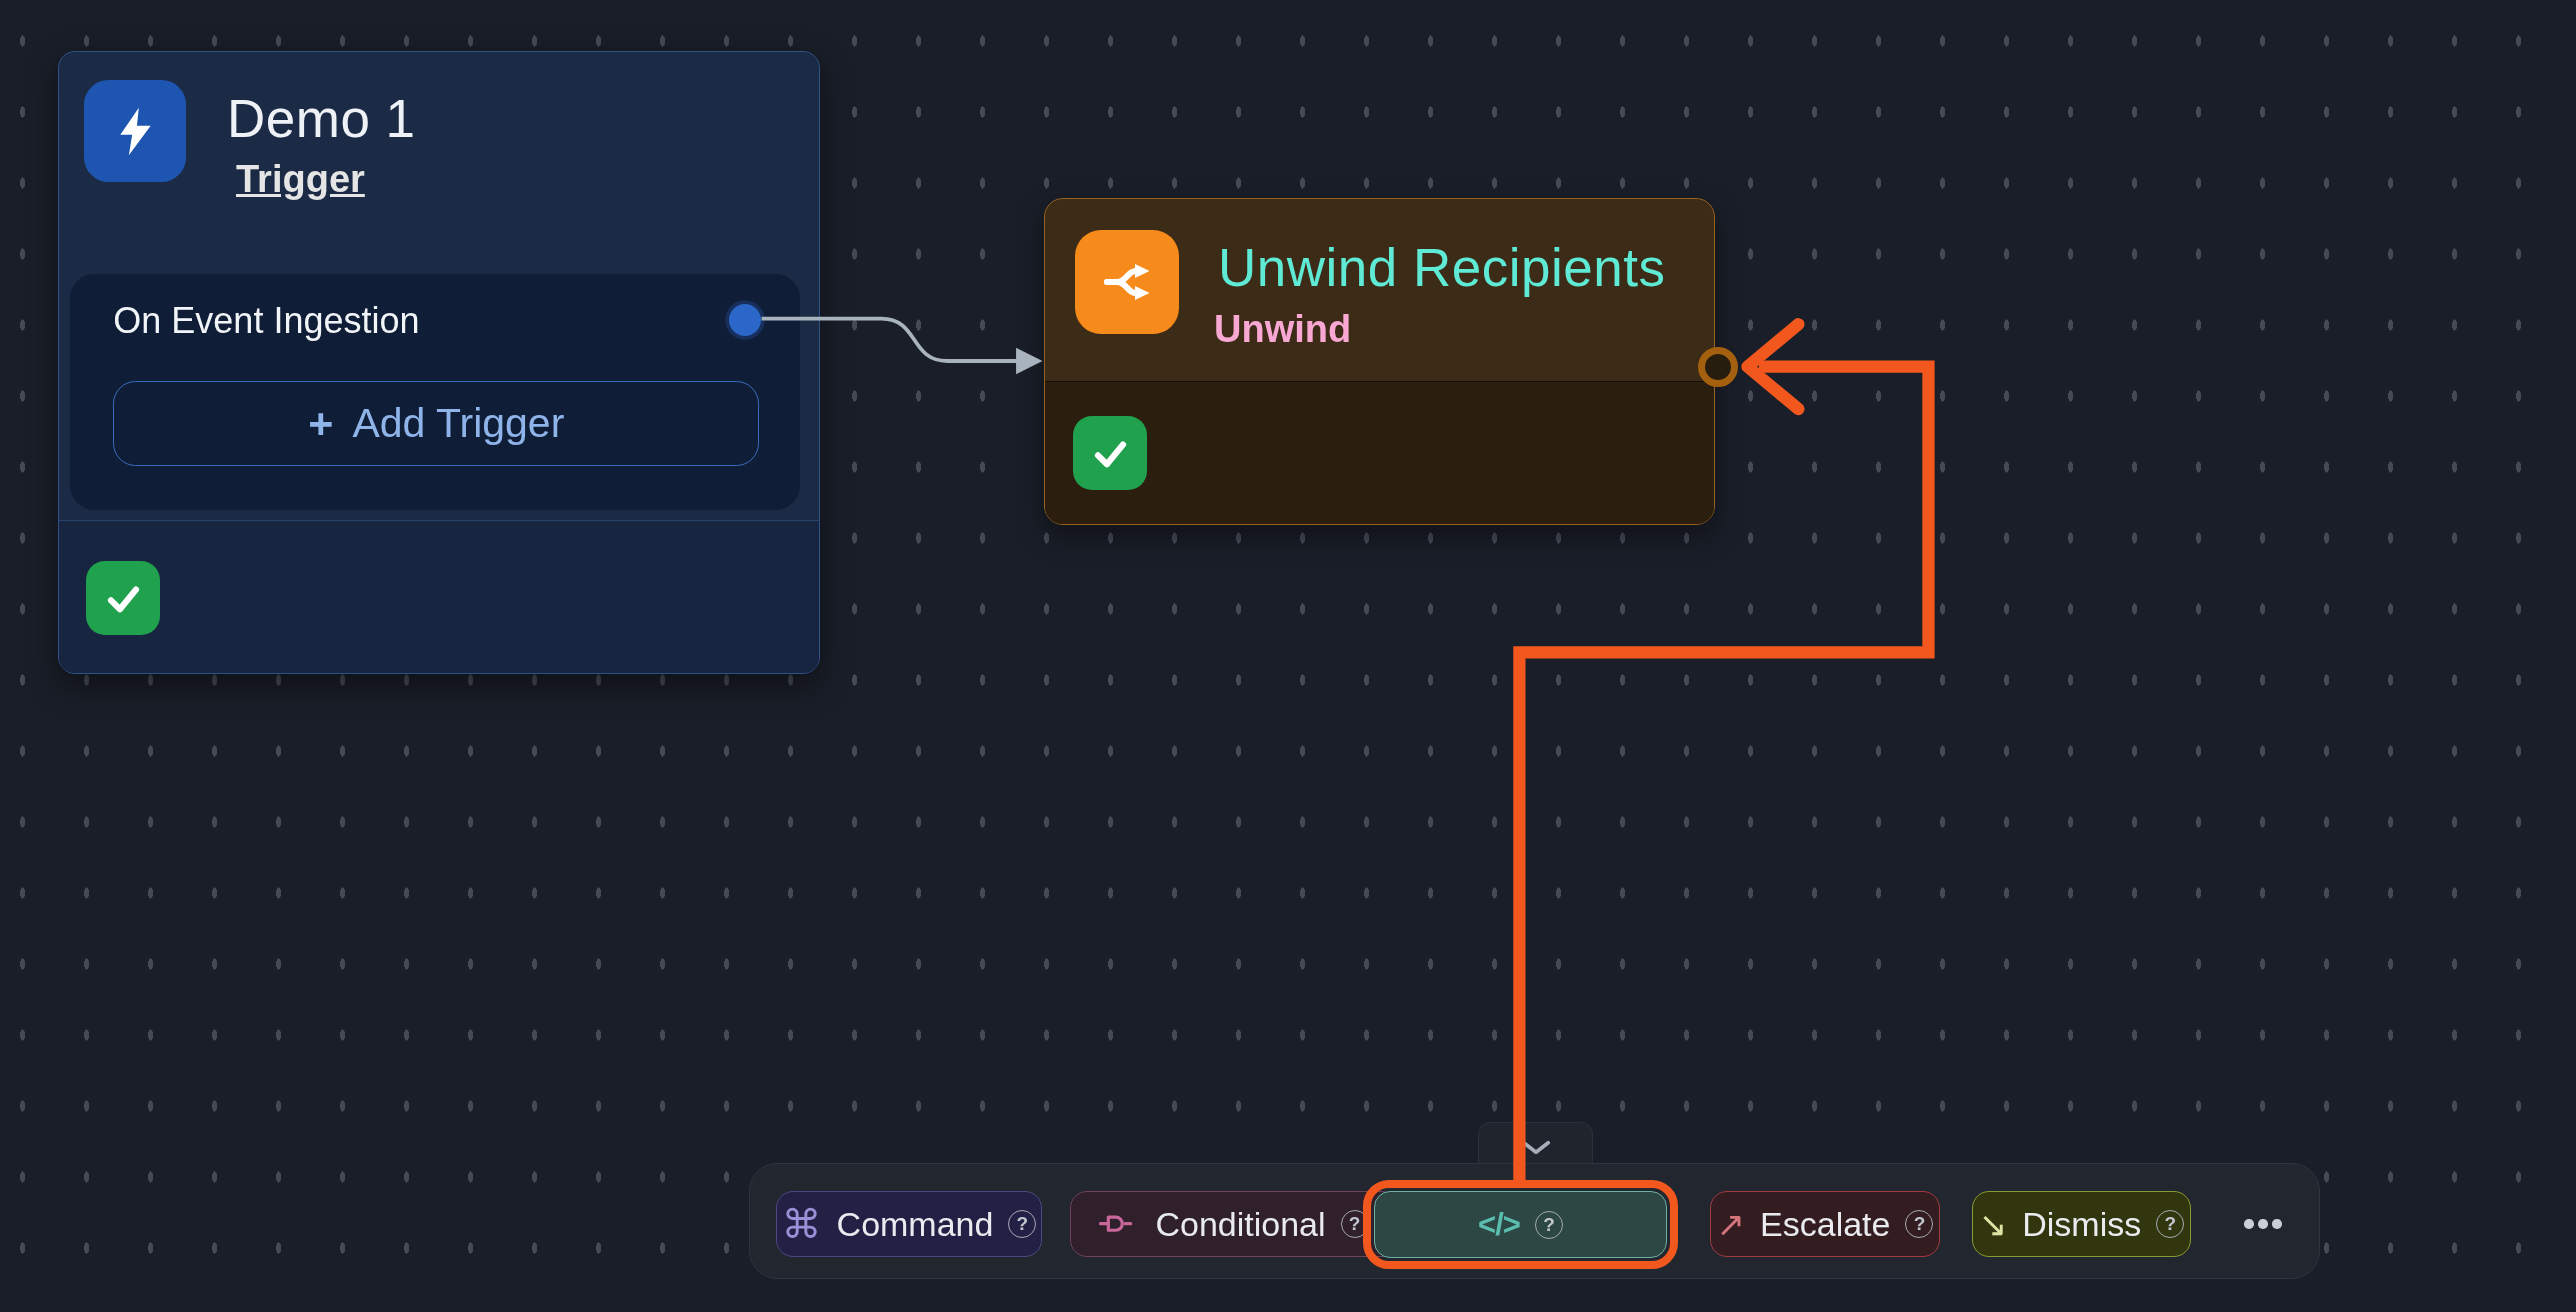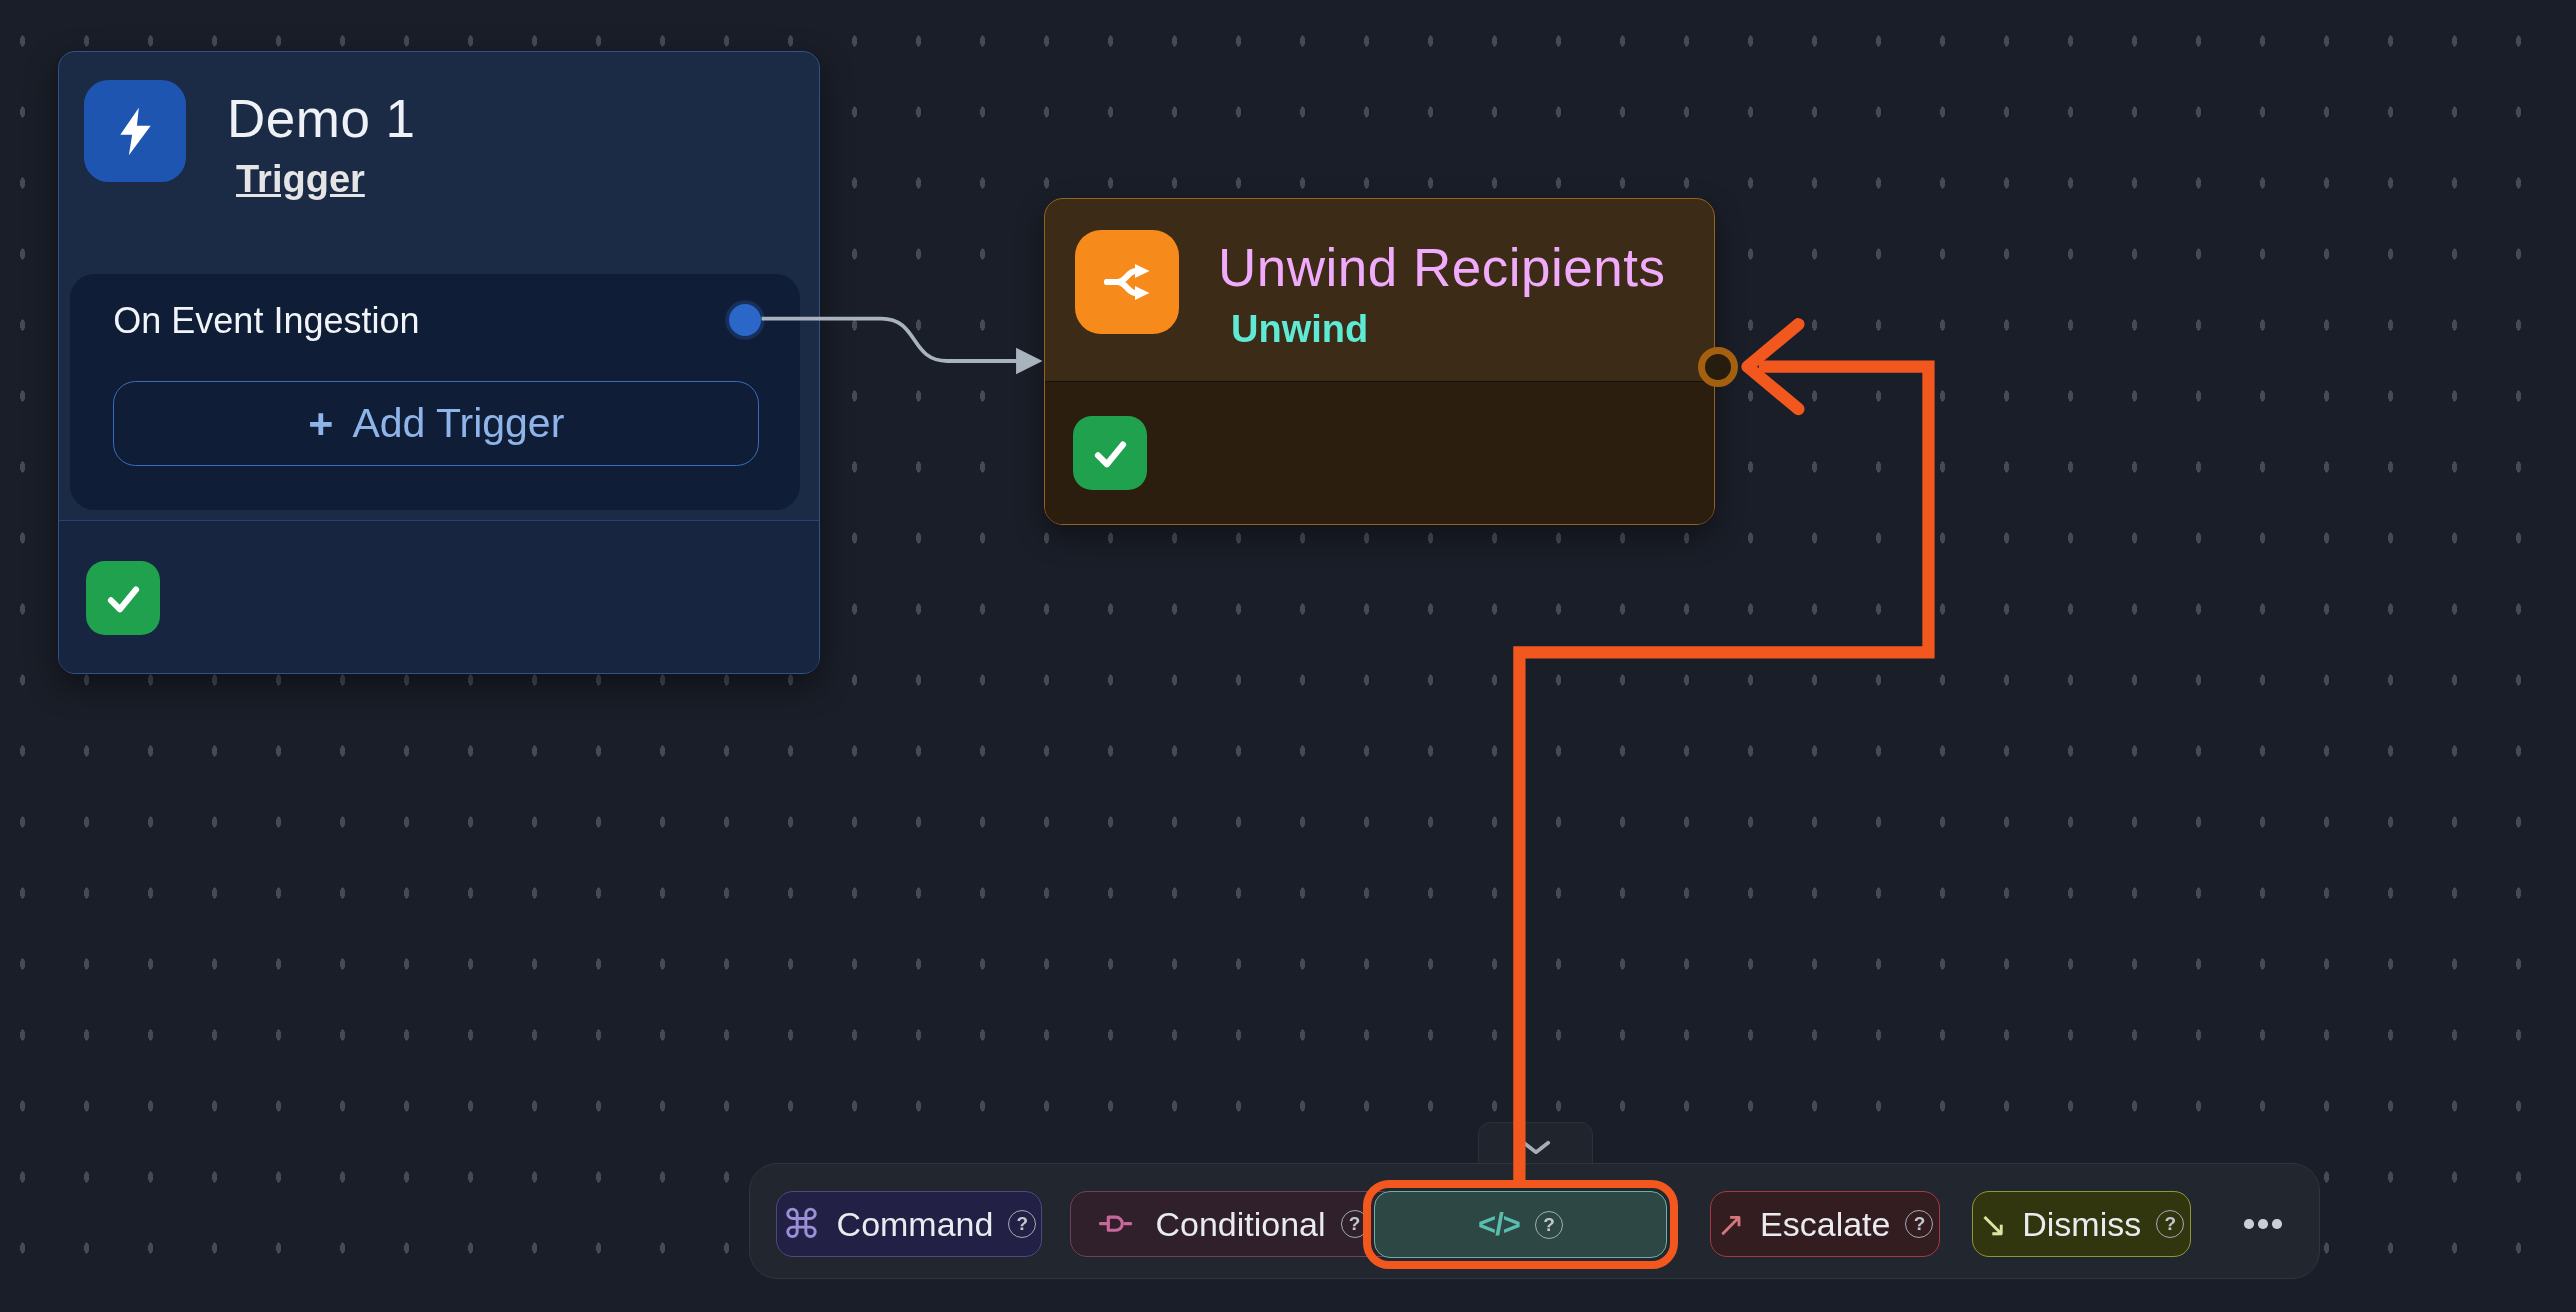--- a/index.html
+++ b/index.html
@@ -42,22 +42,22 @@
   .node-footer { position:absolute; left:0; right:0; bottom:0; border-top:1.9px solid #27436e; }
   .trigger-node .node-footer { height:153px; background:#172540; border-radius:0 0 15px 15px; }
   .trigger-node .check-badge { left:27px; top:40px; }
 
   
   .unwind-node { left:1044px; top:198px; width:671px; height:327px;
     background:#3c2b16; border:1.9px solid #97621f; border-radius:19px;
     box-shadow:0 11.3px 28px rgba(0,0,0,.4); }
   .unwind-node .node-icon { left:30px; top:31px; width:104px; height:104px;
     border-radius:26px; background:#f68a1a; }
-  .unwind-node .node-title { left:173px; top:38px; color:#f0abfc; }
-  .unwind-node .node-sub { left:186px; top:109px; color:#5eead4; }
+  .unwind-node .node-title { left:173px; top:38px; color:#5eead4; }
+  .unwind-node .node-sub { left:169px; top:109px; color:#f9a8d4; }
   .unwind-node .node-footer { height:143px; background:#2b1e0e;
     border-top:1.9px solid #16100a; border-radius:0 0 17px 17px; }
   .unwind-node .check-badge { left:28px; top:34px; }
 
   .ring-port { position:absolute; left:1698px; top:347px; width:40px; height:40px;
     border:7.5px solid #a4600f; border-radius:50%; background:#271d0f; z-index:45; }
 
   
   svg.overlay { position:absolute; left:0; top:0; pointer-events:none; }
   .gray-layer { z-index:20; }

